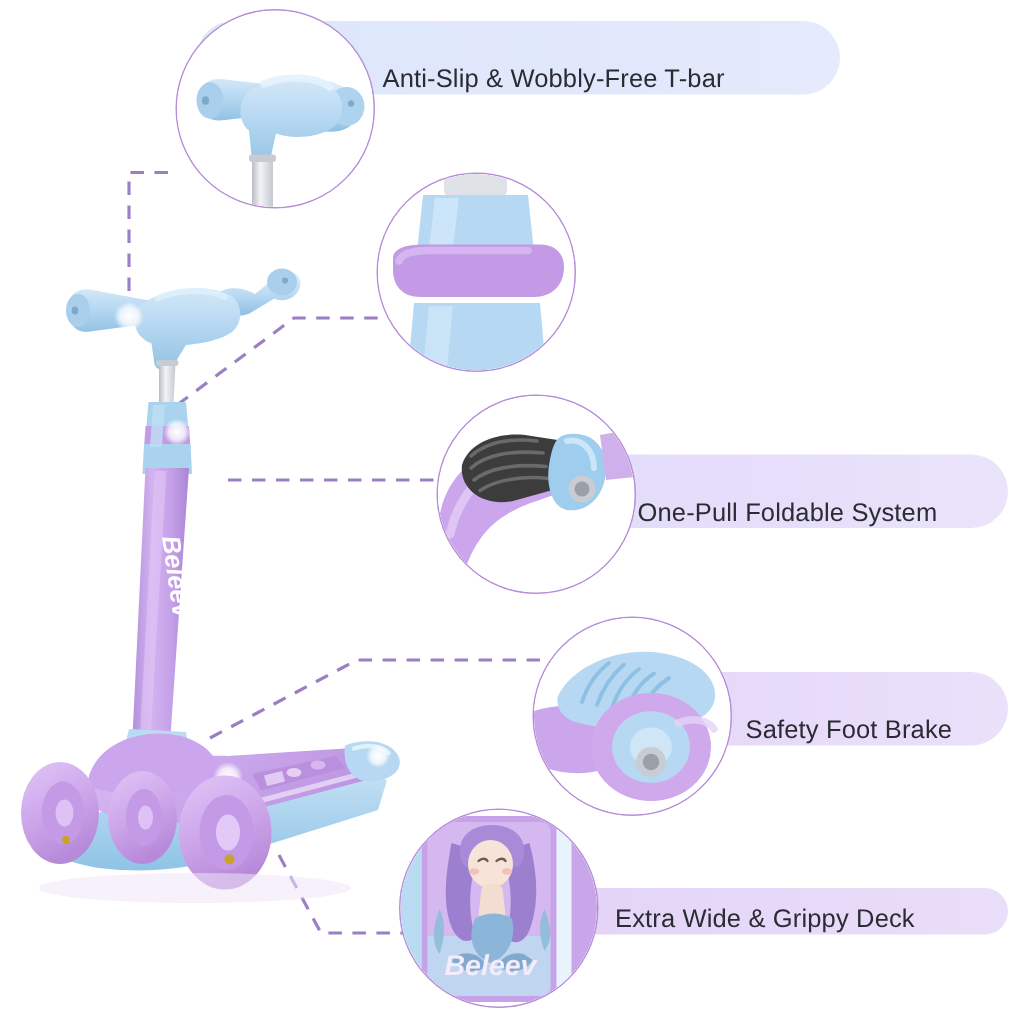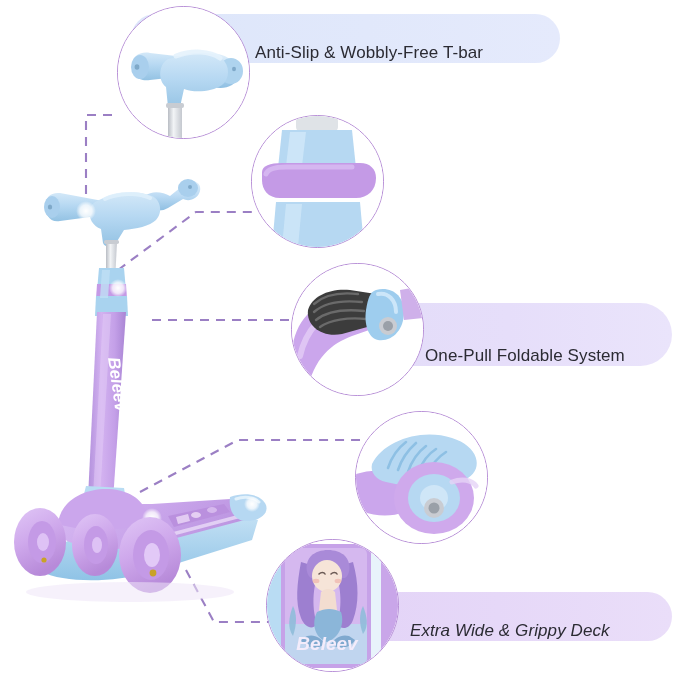--- a/index.html
+++ b/index.html
@@ -25,26 +25,26 @@
     letter-spacing:.1px;
     white-space:nowrap;
     z-index:3;
   }
   .pill span{display:block;}
 
   #pill-0{left:131px;top:14px;width:429px;height:49px;padding-left:124px;
           background:linear-gradient(90deg,#dde6fa 0%,#e1e8fb 55%,#e5eafc 100%);}
   #pill-1{left:268px;top:156px;width:404px;height:49px;padding-left:115px;
           background:linear-gradient(90deg,#dfe3fa 0%,#e3e2fa 50%,#e8e6fb 100%);}
-  #pill-2{left:309px;top:303px;width:363px;height:63px;padding-left:116px;
+  #pill-2{left:309px;top:303px;width:363px;height:49px;padding-left:116px;
           background:linear-gradient(90deg,#e2dcf8 0%,#e6defa 55%,#eae4fb 100%);}
   #pill-3{left:374px;top:448px;width:298px;height:49px;padding-left:123px;
           background:linear-gradient(90deg,#e4d7f8 0%,#e7dbf9 55%,#ebe1fb 100%);}
-  #pill-4{left:283px;top:592px;width:389px;height:49px;padding-left:127px;
-          background:linear-gradient(90deg,#e2d2f7 0%,#e6d8f8 55%,#eadef9 100%);font-style:italic;}
+  #pill-4{left:283px;top:592px;width:389px;height:31px;padding-left:127px;
+          background:linear-gradient(90deg,#e2d2f7 0%,#e6d8f8 55%,#eadef9 100%);}
 
   
   .circle{
     position:absolute;border-radius:50%;
     border:1.6px solid #b68dd6;
     background:#ffffff;
     overflow:hidden;
     z-index:4;
   }
   .circle .inner{position:absolute;left:0;top:0;width:100%;height:100%;}
@@ -199,20 +199,23 @@
 
       <ellipse cx="130" cy="592" rx="104" ry="10" fill="#efe6f8" opacity="0.55"></ellipse>
     </g>
   </svg>
 
   <div class="pill" id="pill-0">
     <span>Anti-Slip &amp; Wobbly-Free T-bar</span>
   </div>
   <div class="pill" id="pill-2">
     <span>One-Pull Foldable System</span>
+  </div>
+  <div class="pill" id="pill-3">
+    <span>Safety Foot Brake</span>
   </div>
   <div class="pill" id="pill-4">
     <span>Extra Wide &amp; Grippy Deck</span>
   </div>
 
   <div class="circle" id="circle-0">
     <svg class="inner" viewBox="0 0 131 131">
       <rect width="131" height="131" fill="#ffffff"></rect>
       <g>
         <path d="M16,58 C13,50 22,44 32,46 L84,52 C92,54 93,63 86,67 L32,73 C20,75 12,67 16,58 Z" fill="url(#gHandle)"></path>

